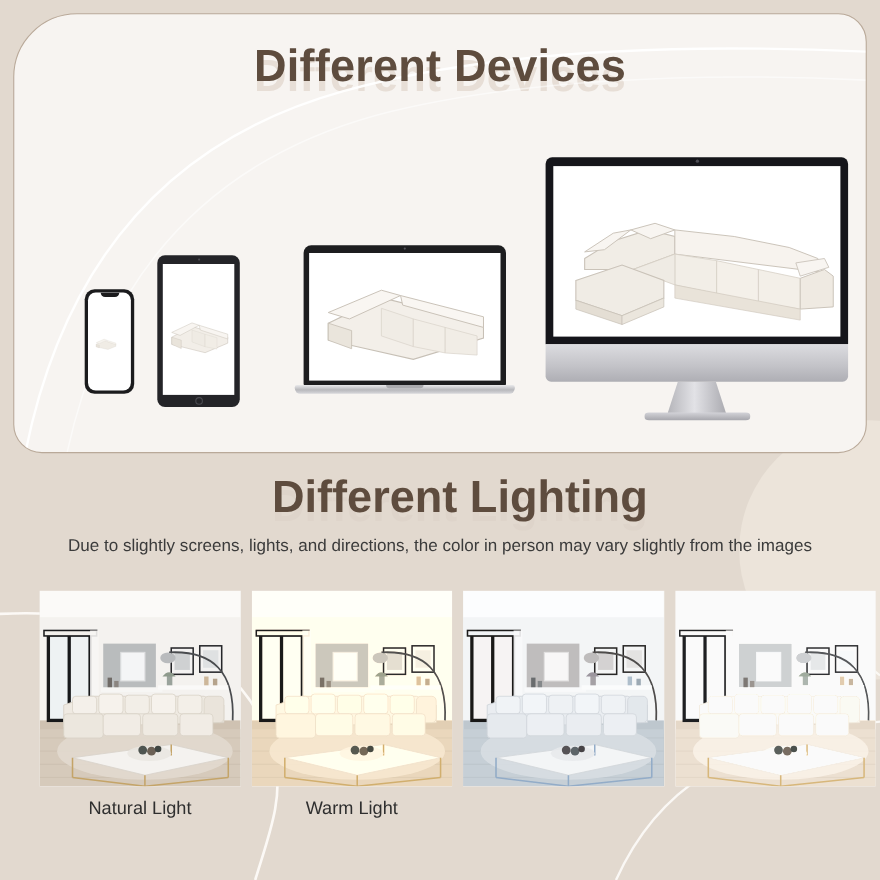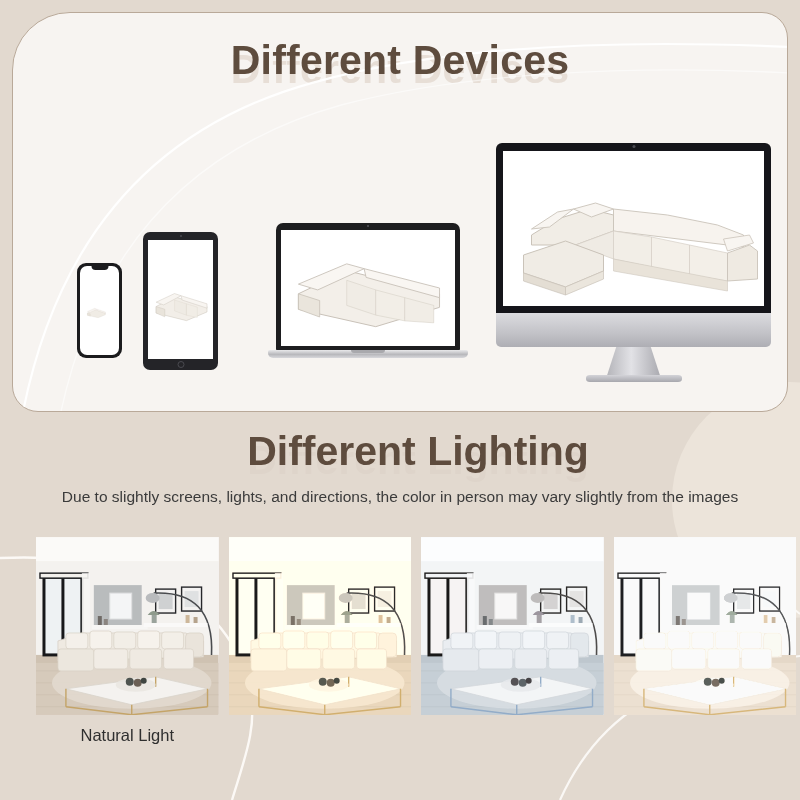--- a/index.html
+++ b/index.html
@@ -459,20 +459,21 @@
         <rect x="128" y="112" width="30" height="20" rx="3" fill="#f1ece5" stroke="#d8d1c6" stroke-width="0.7"></rect>
         <path d="M30 152 L120 140 L172 152 L96 168 Z" fill="#f4f2ef" stroke="#d9d4cb" stroke-width="0.8"></path>
         <path d="M30 152 L30 170 M172 152 L172 170 M96 168 L96 178 M120 140 L120 150" stroke="#c4a468" stroke-width="1.4"></path>
         <path d="M30 170 L96 178 L172 170" fill="none" stroke="#c4a468" stroke-width="1.4"></path>
         <ellipse cx="100" cy="148" rx="20" ry="7" fill="#e9e6e0" opacity="0.85"></ellipse>
         <circle cx="94" cy="145" r="4" fill="#4e5450"></circle>
         <circle cx="102" cy="146" r="4" fill="#6b6055"></circle>
         <circle cx="108" cy="144" r="3" fill="#3f4541"></circle>
       </svg>
     </div>
+    <div class="thumb-label">Warm Light</div>
   </div>
 
   <div class="thumb-cell">
     <div class="thumb">
       <svg class="tint-cold" viewBox="0 0 183 178" style="width:100%;height:100%">
         <rect x="0" y="0" width="183" height="178" fill="#f6f4f1"></rect>
         <rect x="0" y="0" width="183" height="24" fill="#fbfaf8"></rect>
         <rect x="0" y="24" width="183" height="106" fill="#f4f2ef"></rect>
         <rect x="0" y="118" width="183" height="60" fill="#cfc2b2"></rect>
         <rect x="0" y="126" width="183" height="52" fill="#d6cabb"></rect>

